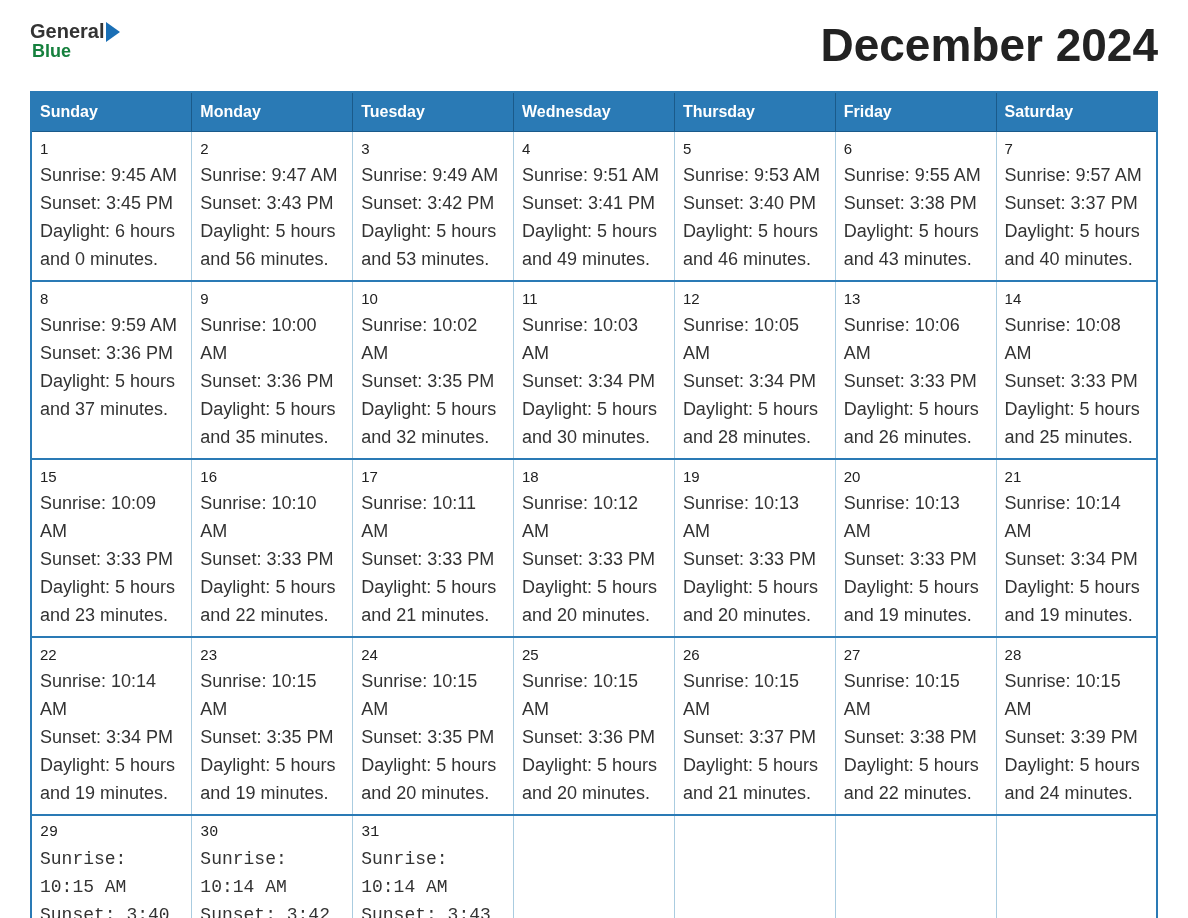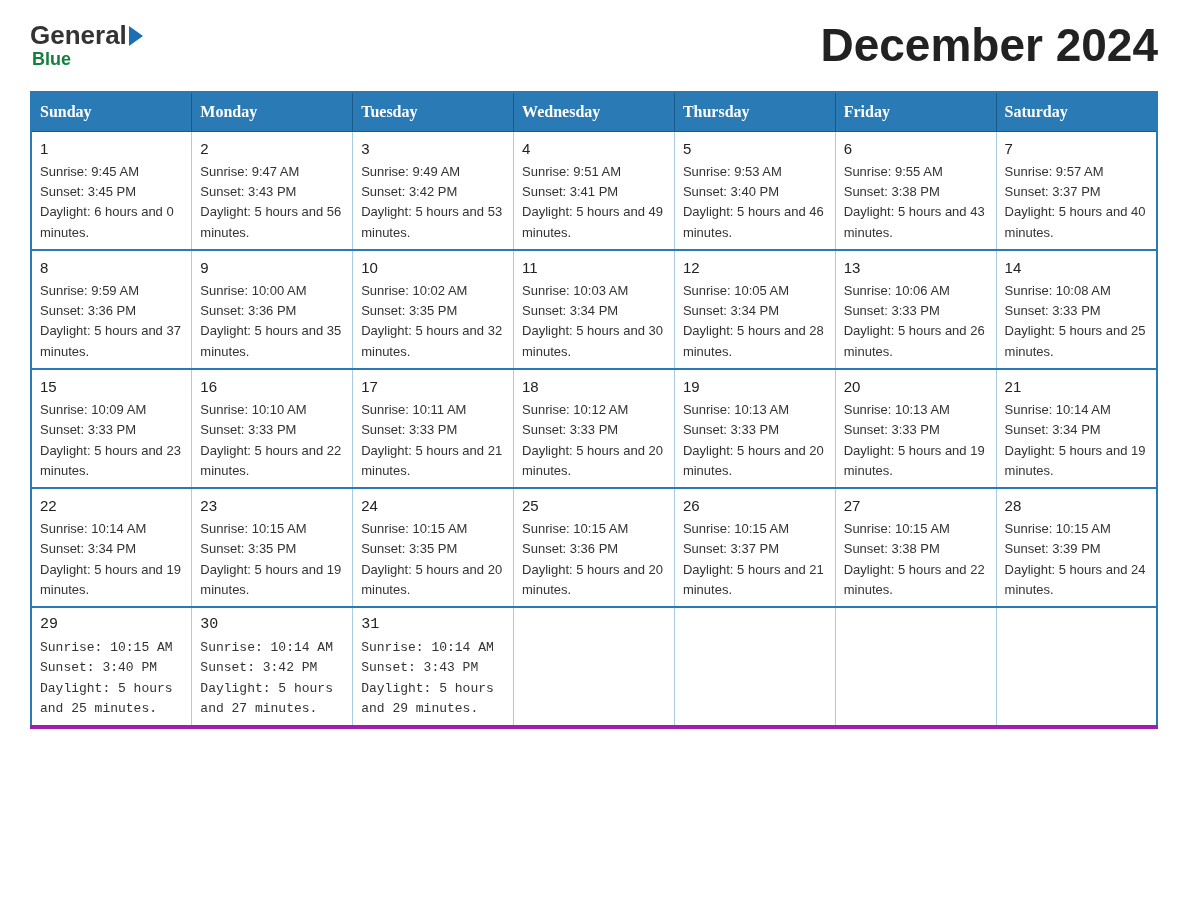--- a/index.html
+++ b/index.html
@@ -15,21 +15,21 @@
       justify-content: space-between;
       align-items: flex-start;
       margin-bottom: 20px;
     }
     .logo {
       display: flex;
       flex-direction: column;
       align-items: flex-start;
     }
     .logo-text {
-      font-size: 26px;
+      font-size: 20px;
       font-weight: bold;
       color: #333;
       display: flex;
       align-items: center;
     }
     .logo-general { color: #333; }
     .logo-arrow {
       width: 0;
       height: 0;
       border-left: 14px solid #1a6fb5;
@@ -64,21 +64,20 @@
       border: 2px solid #2a7ab5;
     }
     .calendar th {
       background-color: #2a7ab5;
       color: #ffffff;
       font-size: 16px;
       font-weight: bold;
       padding: 10px 8px;
       text-align: left;
       border: 1px solid #1a5a8a;
-      font-family: Liberation Serif, serif;
     }
     .calendar td {
       vertical-align: top;
       padding: 6px 8px;
       border: 1px solid #aacce0;
       width: calc(100% / 7);
       font-size: 13px;
       line-height: 1.5;
       background: #fff;
       min-height: 100px;
@@ -88,21 +87,21 @@
       font-family: Liberation Mono, monospace;
     }
     .day-number {
       font-size: 15px;
       font-weight: normal;
       color: #222;
       display: block;
       margin-bottom: 2px;
     }
     .day-info {
-      font-size: 13px;
+      font-size: 18px;
       color: #333;
       line-height: 1.55;
     }
     .empty-cell {
       background: #fff;
     }
     .row-divider td {
       border-top: 2px solid #2a7ab5;
     }
   </style>

